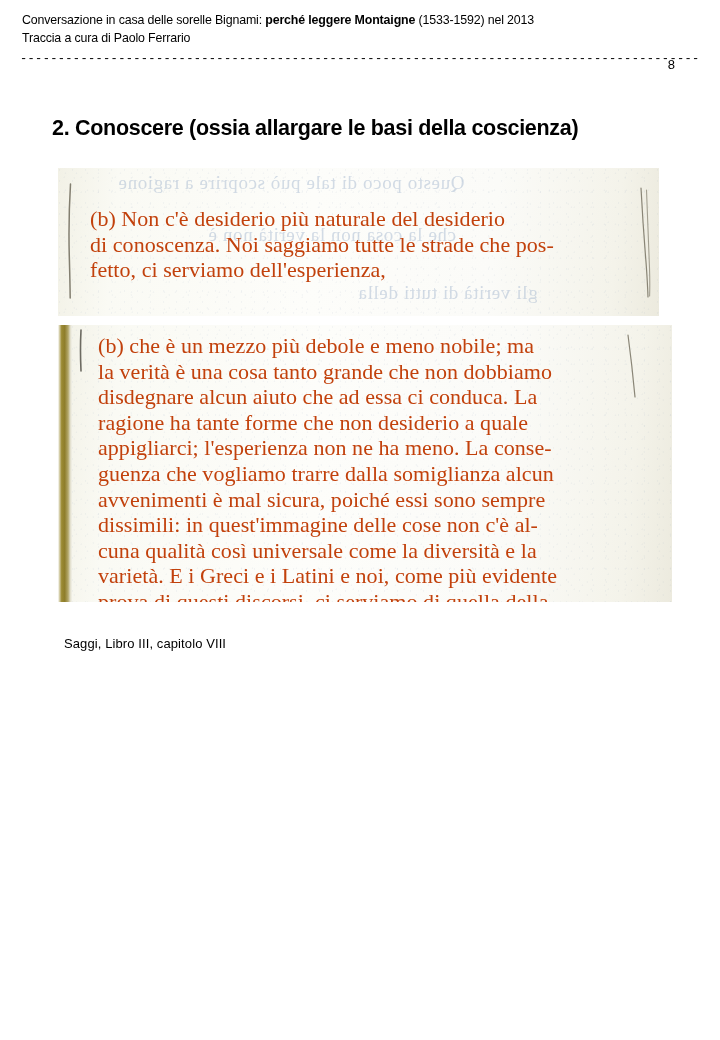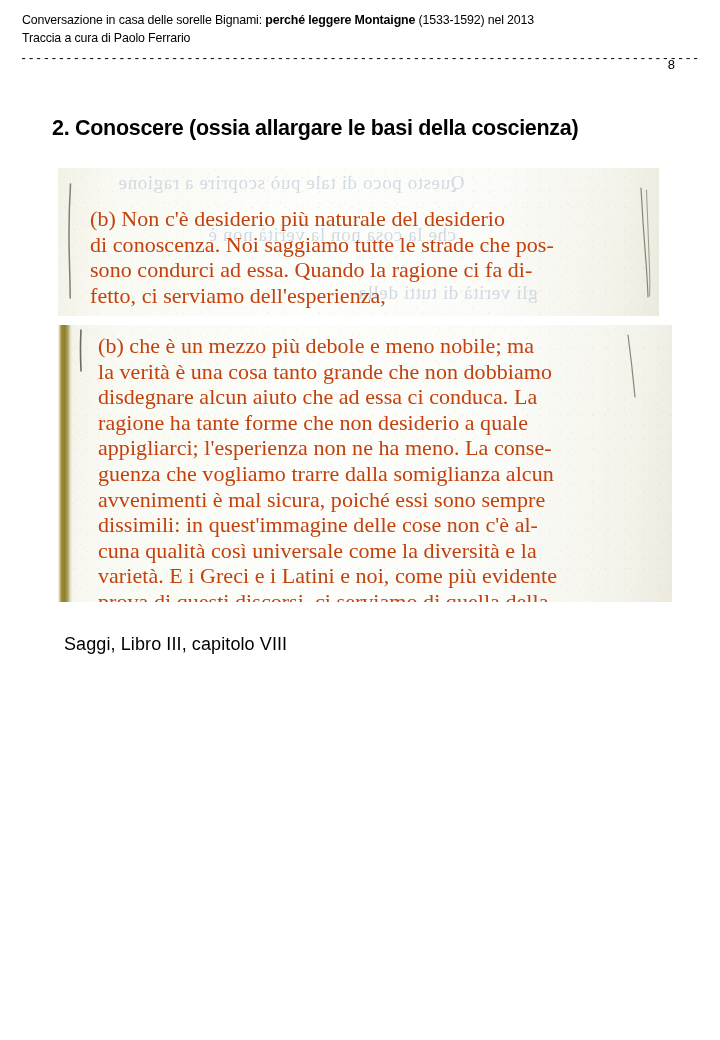--- a/index.html
+++ b/index.html
@@ -160,21 +160,21 @@
   .pencil {
     position: absolute;
     pointer-events: none;
   }
 
   
   .figure-caption {
     position: absolute;
     left: 64px;
     top: 632px;
-    font-size: 18px;
+    font-size: 13px;
     font-weight: 400;
     line-height: 24px;
     letter-spacing: 0.1px;
     white-space: nowrap;
   }
 </style>
 </head>
 <body>
 
 <div class="page-header">
@@ -205,21 +205,20 @@
       <path d="M6.5 2 Q4.2 40 5.4 78 Q6.0 100 6.2 116" stroke="#6f6a5a" stroke-width="1.5" fill="none" stroke-linecap="round" opacity="0.85"></path>
     </svg>
     <svg class="pencil" style="left:576px; top:18px;" width="22" height="114" viewBox="0 0 22 114">
       <path d="M7 2 Q9 40 12 76 Q13.5 96 14 111" stroke="#6f6a5a" stroke-width="1.2" fill="none" stroke-linecap="round" opacity="0.8"></path>
       <path d="M12.5 4 Q14 44 15.5 82 Q16 98 15.6 110" stroke="#6f6a5a" stroke-width="1.1" fill="none" stroke-linecap="round" opacity="0.6"></path>
     </svg>
 
     <div class="book-text" style="left:32px; top:38px;">
       <span class="ln">(b) Non c'è desiderio più naturale del desiderio</span>
       <span class="ln">di conoscenza. Noi saggiamo tutte le strade che pos-</span>
-      <span class="ln">sono condurci ad essa. Quando la ragione ci fa di-</span>
       <span class="ln">fetto, ci serviamo dell'esperienza,</span>
     </div>
   </div>
 
   <div class="scan-block" style="left:58px; top:325px; width:614px; height:277px;">
 
     <div class="paper"></div>
     <div class="paper-speckle"></div>
     <div class="gutter"></div>
 

